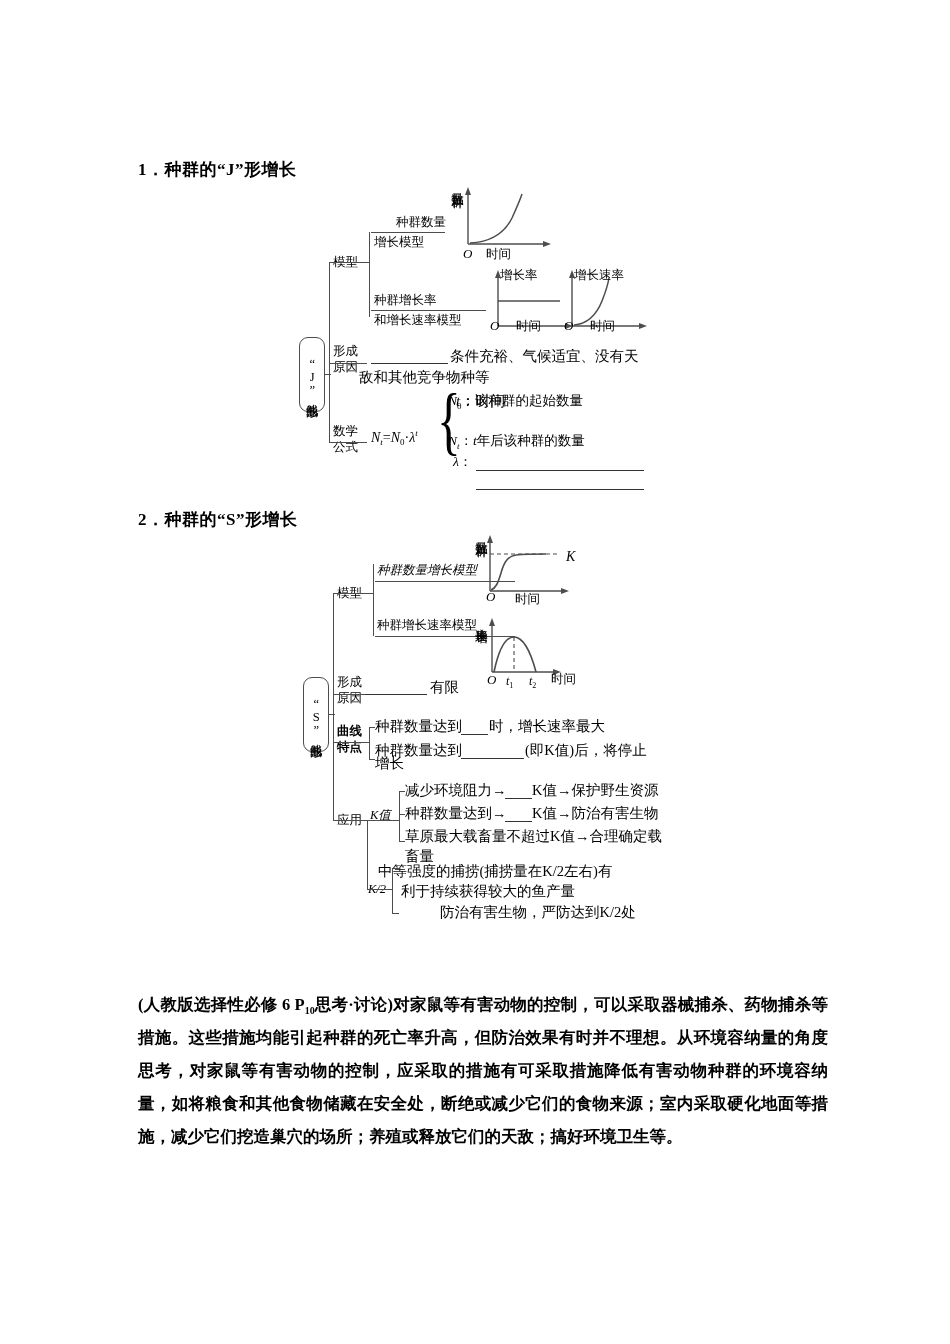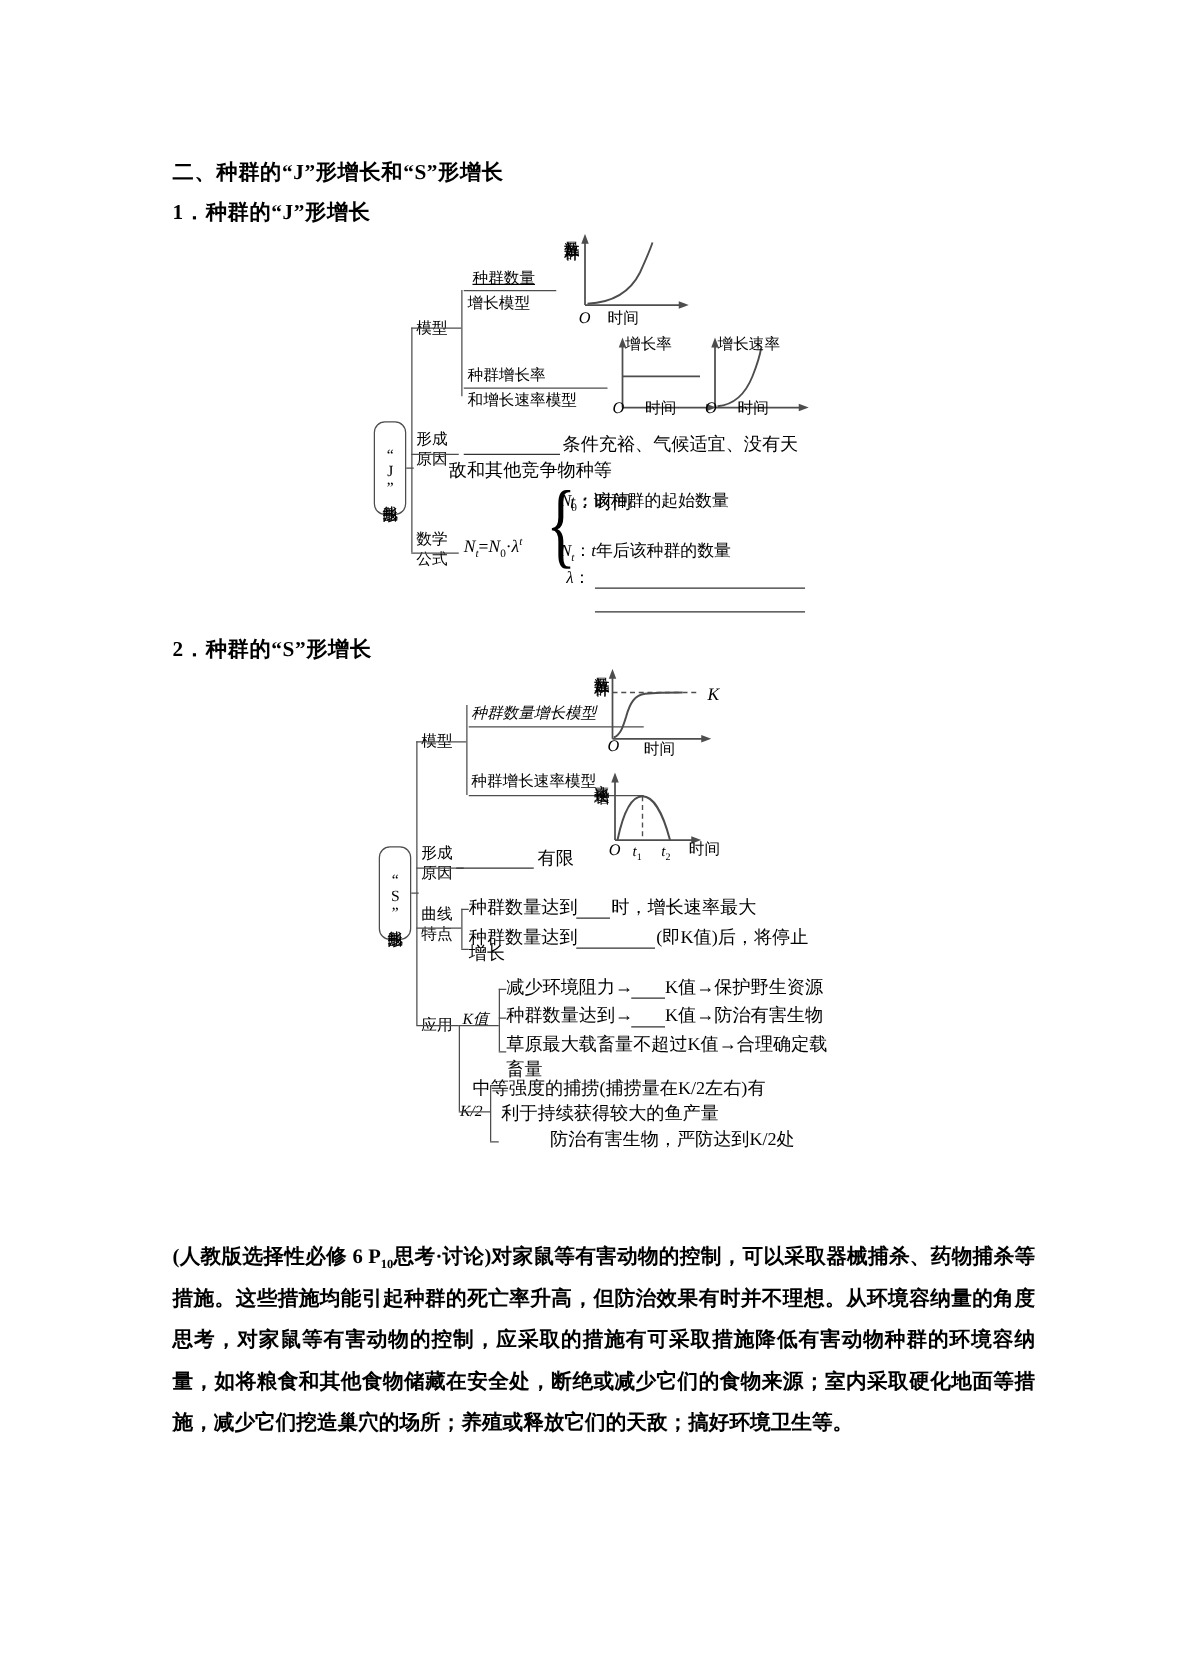--- a/index.html
+++ b/index.html
@@ -93,36 +93,35 @@
     font-size:16.5px; font-weight:bold; line-height:2.0;
     text-align: justify; text-justify: inter-ideograph;
   }
   .para sub { font-size: 10px; }
 </style>
 </head>
 <body>
 
 <div class="page">
 
-  <div class="h-main">二、种群的“J”形增长和“S”形增长</div>
   <div class="h-sub1">1．种群的“J”形增长</div>
   <div class="h-sub2">2．种群的“S”形增长</div>
 
   <div class="roundbox" style="left:299px; top:337px; width:26px; height:75px; font-size:12.5px;">
     <span style="writing-mode:vertical-rl; text-orientation:upright; letter-spacing:-1px; line-height:1;">“J”形曲线</span>
   </div>
 
   <div class="vl" style="left:329px; top:262px; height:180px;"></div>
   <div class="hl" style="left:325px; top:374px; width:6px;"></div>
 
   <div class="t sm" style="left:333px; top:255px;">模型</div>
   <div class="hl" style="left:329px; top:262px; width:40px;"></div>
   <div class="vl" style="left:369px; top:232px; height:85px;"></div>
 
-  <div class="t sm" style="left:378px; top:215px;text-decoration:underline;">种群数量</div>
+  <div class="t sm" style="left:396px; top:215px;">种群数量</div>
   <div class="hl" style="left:371px; top:232px; width:74px;"></div>
   <div class="t sm" style="left:374px; top:235px;">增长模型</div>
 
   <div class="t sm" style="left:374px; top:293px;">种群增长率</div>
   <div class="hl" style="left:371px; top:310px; width:115px;"></div>
   <div class="t sm" style="left:374px; top:313px;">和增长速率模型</div>
 
   <div class="graph" style="left:446px; top:182px;">
     <svg width="120" height="84" viewBox="0 0 120 84">
 
@@ -241,21 +240,21 @@
   <div class="t it" style="left:487px; top:672px; font-size:13px;">O</div>
   <div style="position:absolute; left:506px; top:674px; font-size:12px;"><i>t</i><sub style="font-size:8px;">1</sub></div>
   <div style="position:absolute; left:529px; top:674px; font-size:12px;"><i>t</i><sub style="font-size:8px;">2</sub></div>
   <div class="t sm" style="left:551px; top:672px;">时间</div>
 
   <div class="t sm" style="left:337px; top:675px; width:34px; white-space:normal; line-height:1.25;">形成原因</div>
   <div class="hl" style="left:333px; top:694px; width:38px;"></div>
   <div class="blank" style="left:365px; top:694px; width:62px;"></div>
   <div class="t" style="left:430px; top:678px;">有限</div>
 
-  <div class="t sm" style="left:337px; top:724px; width:34px; white-space:normal; line-height:1.25;">曲线特点</div>
+  <div class="t sm" style="left:337px; top:724px; width:34px; white-space:normal; line-height:1.25;font-weight:bold;">曲线特点</div>
   <div class="hl" style="left:333px; top:742px; width:36px;"></div>
   <div class="vl" style="left:369px; top:727px; height:32px;"></div>
 
   <div class="hl" style="left:369px; top:727px; width:6px;"></div>
   <div class="t" style="left:375px; top:717px;">种群数量达到</div>
   <div class="blank" style="left:461px; top:734px; width:27px;"></div>
   <div class="t" style="left:489px; top:717px;">时，增长速率最大</div>
 
   <div class="hl" style="left:369px; top:759px; width:6px;"></div>
   <div class="t" style="left:375px; top:741px;">种群数量达到</div>

